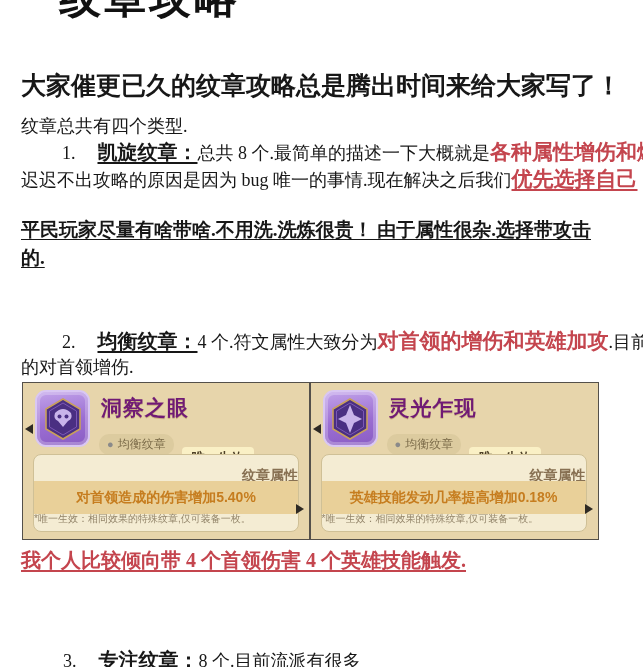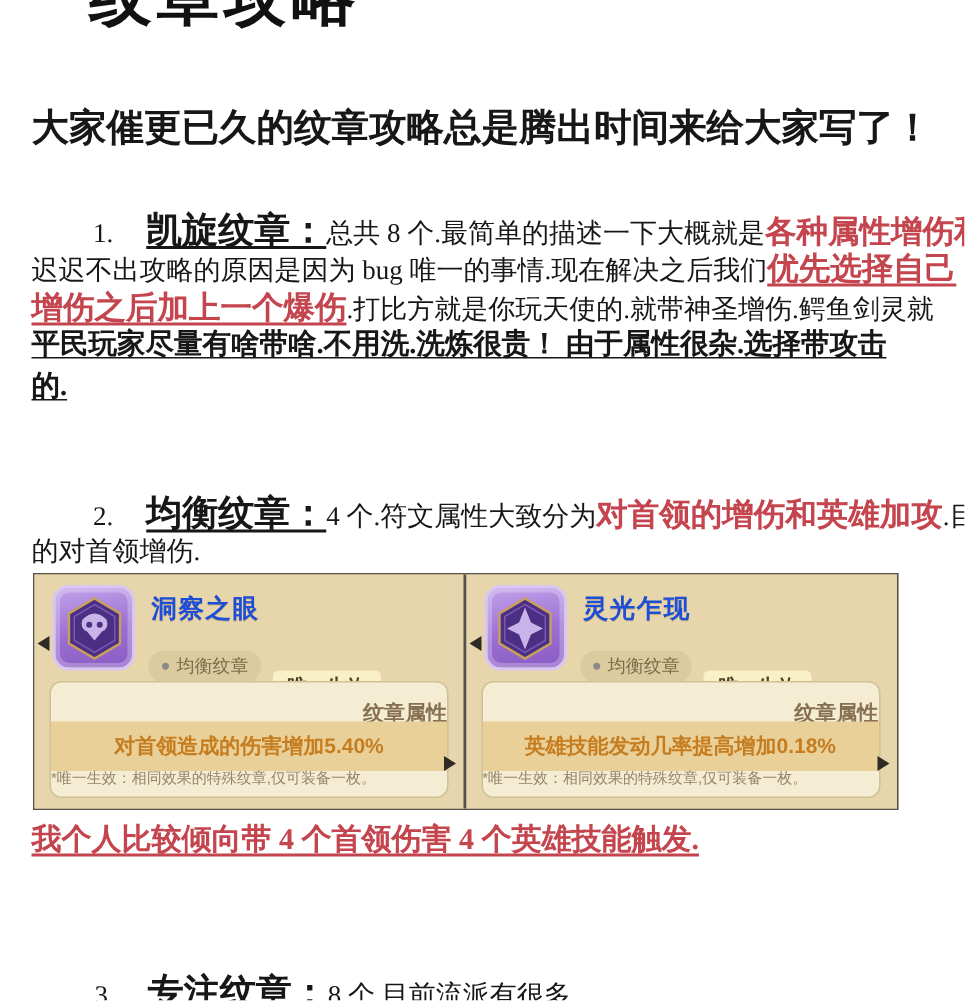--- a/index.html
+++ b/index.html
@@ -10,43 +10,43 @@
   .line{position:absolute;white-space:nowrap;font-size:18px;line-height:1.3;}
   .doc-title{
     position:absolute;top:-31px;left:59px;margin:0;
     font-family:"Liberation Sans",sans-serif;font-weight:bold;font-size:43px;
     letter-spacing:2px;color:#111;
   }
   .intro{top:70px;left:21px;font-size:25px;font-weight:bold;}
   .lead{top:115px;left:21px;}
   .u{text-decoration:underline;text-underline-offset:3px;}
   .red{color:#c4454e;font-weight:bold;font-size:21px;}
-  .head{font-size:24px;font-weight:bold;text-decoration:underline;text-underline-offset:3px;}
+  .head{font-size:20px;font-weight:bold;text-decoration:underline;text-underline-offset:3px;}
   .num{display:inline-block;margin-right:22px;}
   .boldline{font-size:19px;font-weight:bold;}
   .comment{top:547px;left:21px;}
   .comment .red{font-size:20px;}
 
   
   .img-block{
     position:absolute;left:22px;top:382px;width:577px;height:158px;
     display:flex;border:1px solid #54504a;background:#e7d5ab;box-sizing:border-box;
     font-family:"Liberation Sans",sans-serif;
   }
   .card{position:relative;width:288px;height:156px;background:#e7d5ab;box-sizing:border-box;}
   .card.first{border-right:2px solid #54504a;}
   .emblem-icon{
     position:absolute;left:12px;top:7px;width:55px;height:57px;border-radius:11px;
     background:linear-gradient(170deg,#c2a3ea 0%,#9b6ed2 55%,#8a5cc4 100%);
     border:2px solid #d9c7f3;box-shadow:inset 0 0 0 3px rgba(255,255,255,0.25);
     display:flex;align-items:center;justify-content:center;box-sizing:border-box;
   }
   .card-title{
-    position:absolute;left:78px;top:11px;font-size:17px;font-weight:bold;
-    color:#1d4ed8;letter-spacing:1px;text-shadow:0 1px 0 rgba(125,75,10,0.25);
+    position:absolute;left:78px;top:11px;font-size:21px;font-weight:bold;
+    color:#701a75;letter-spacing:1px;text-shadow:0 1px 0 rgba(125,75,10,0.25);
   }
   .badges{position:absolute;left:76px;top:37px;display:flex;gap:8px;align-items:center;}
   .type-pill{
     background:#dccb9f;border-radius:10px;padding:2px 8px;font-size:12px;color:#7a6a48;
     display:flex;align-items:center;gap:4px;
   }
   .type-dot{color:#8a8a8a;font-size:11px;line-height:1;}
   .unique-pill{
     background:#faf0c5;border-radius:4px;padding:2px 10px;font-size:13px;
     font-weight:bold;color:#4e4026;margin-top:27px;
@@ -75,26 +75,26 @@
 </style>
 </head>
 <body>
 
 <div id="page">
 
   <h1 class="doc-title">纹章攻略</h1>
 
   <div class="line intro">大家催更已久的纹章攻略总是腾出时间来给大家写了！</div>
 
+  <div class="line lead">纹章总共有四个类型.</div>
 
   <div class="line" style="top:139px;left:62px;"><span class="num">1.</span><span class="head">凯旋纹章：</span><span>总共 8 个.最简单的描述一下大概就是</span><span class="red">各种属性增伤和爆</span></div>
 
   <div class="line" style="top:166px;left:21px;"><span>迟迟不出攻略的原因是因为 bug 唯一的事情.现在解决之后我们</span><span class="red u">优先选择自己</span></div>
 
-  <div class="line" style="top:192px;left:21px;"><span class="red u">增伤之后加上一个爆伤</span><span>.打比方就是你玩天使的.就带神圣增伤.鳄鱼剑灵就</span></div>
 
   <div class="line boldline u" style="top:218px;left:21px;">平民玩家尽量有啥带啥.不用洗.洗炼很贵！  由于属性很杂.选择带攻击</div>
 
   <div class="line boldline u" style="top:246px;left:21px;">的.</div>
 
   <div class="line" style="top:328px;left:62px;"><span class="num">2.</span><span class="head">均衡纹章：</span><span>4 个.符文属性大致分为</span><span class="red">对首领的增伤和英雄加攻</span><span>.目前</span></div>
 
   <div class="line" style="top:356px;left:21px;">的对首领增伤.</div>
 
   <div class="img-block">

